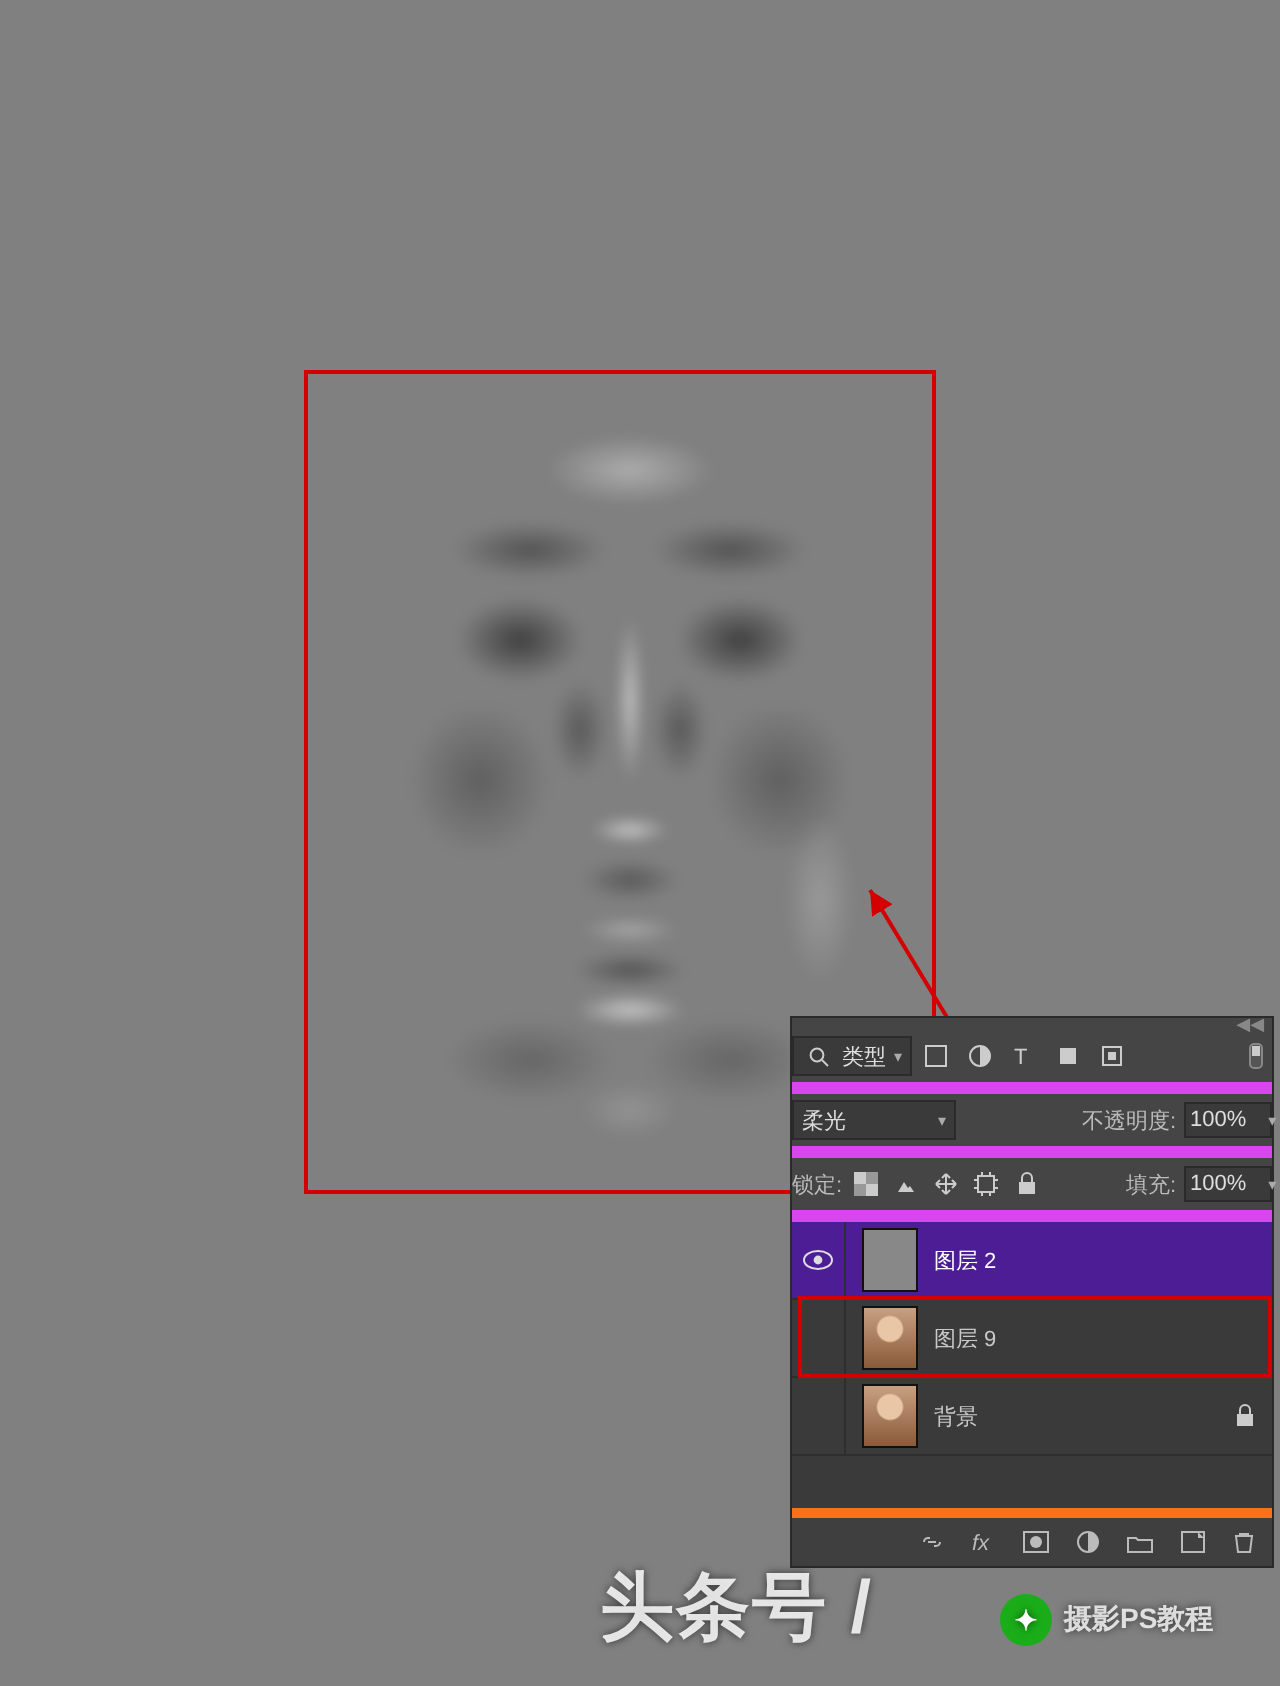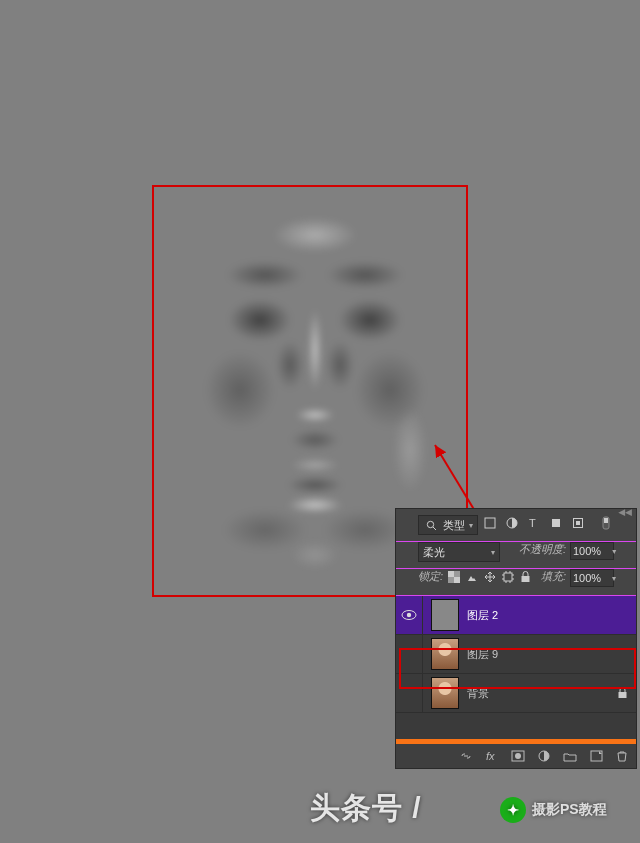--- a/index.html
+++ b/index.html
@@ -98,24 +98,25 @@
     color: #e6e6e6;
   }
   .lp-menu {
     margin-left: auto;
     width: 22px;
     text-align: center;
     color: #bbb;
   }
   .lp-row {
     display: flex;
+    align-items: center;
     height: 26px;
-    padding: 0 22px;
+    padding: 0 0;
     gap: 4px;
-    border-bottom: 1px solid #d946ef;
+    border-bottom: 6px solid #d946ef;
   }
   .lp-row .spacer { flex: 1; }
   .lp-ico {
     width: 16px; height: 16px;
     display: inline-flex;
     align-items: center; justify-content: center;
     color: #c8c8c8;
   }
   .lp-btn { cursor: default; }
   .lp-select {
@@ -135,21 +136,21 @@
     color: #ddd;
     width: 38px;
     height: 16px;
     padding: 0 2px;
     display: inline-flex;
     align-items: center;
     justify-content: space-between;
     gap: 11px;
   }
   .lp-pct .chev { font-size: 8px; color:#aaa; }
-  .lp-label { color: #bbb; white-space: nowrap; font-style: italic; }
+  .lp-label { color: #bbb; white-space: nowrap; }
 
   .lp-filter-type {
     display: flex; align-items: center; gap: 4px;
   }
   .lp-filter-icons { display: flex; gap: 6px; }
 
   .lp-layers {
     background: #3a3a3a;
     min-height: 140px;
   }
@@ -204,21 +205,21 @@
   }
 
   
   .watermark {
     position: absolute;
     bottom: 14px;
     color: rgba(255,255,255,0.85);
     font-weight: 600;
     text-shadow: 0 0 4px rgba(0,0,0,0.6);
   }
-  .wm-left { left: 310px; font-size: 30px; letter-spacing: 1px; }
+  .wm-left { left: 300px; font-size: 37px; letter-spacing: 1px; }
   .wm-right {
     left: 500px; bottom: 20px;
     display: flex; align-items: center; gap: 6px;
     font-size: 14px; color: rgba(255,255,255,0.8);
   }
   .wm-badge {
     width: 26px; height: 26px; border-radius: 50%;
     background: #1aad19; color: #fff;
     display: inline-flex; align-items: center; justify-content: center;
     font-size: 14px;

